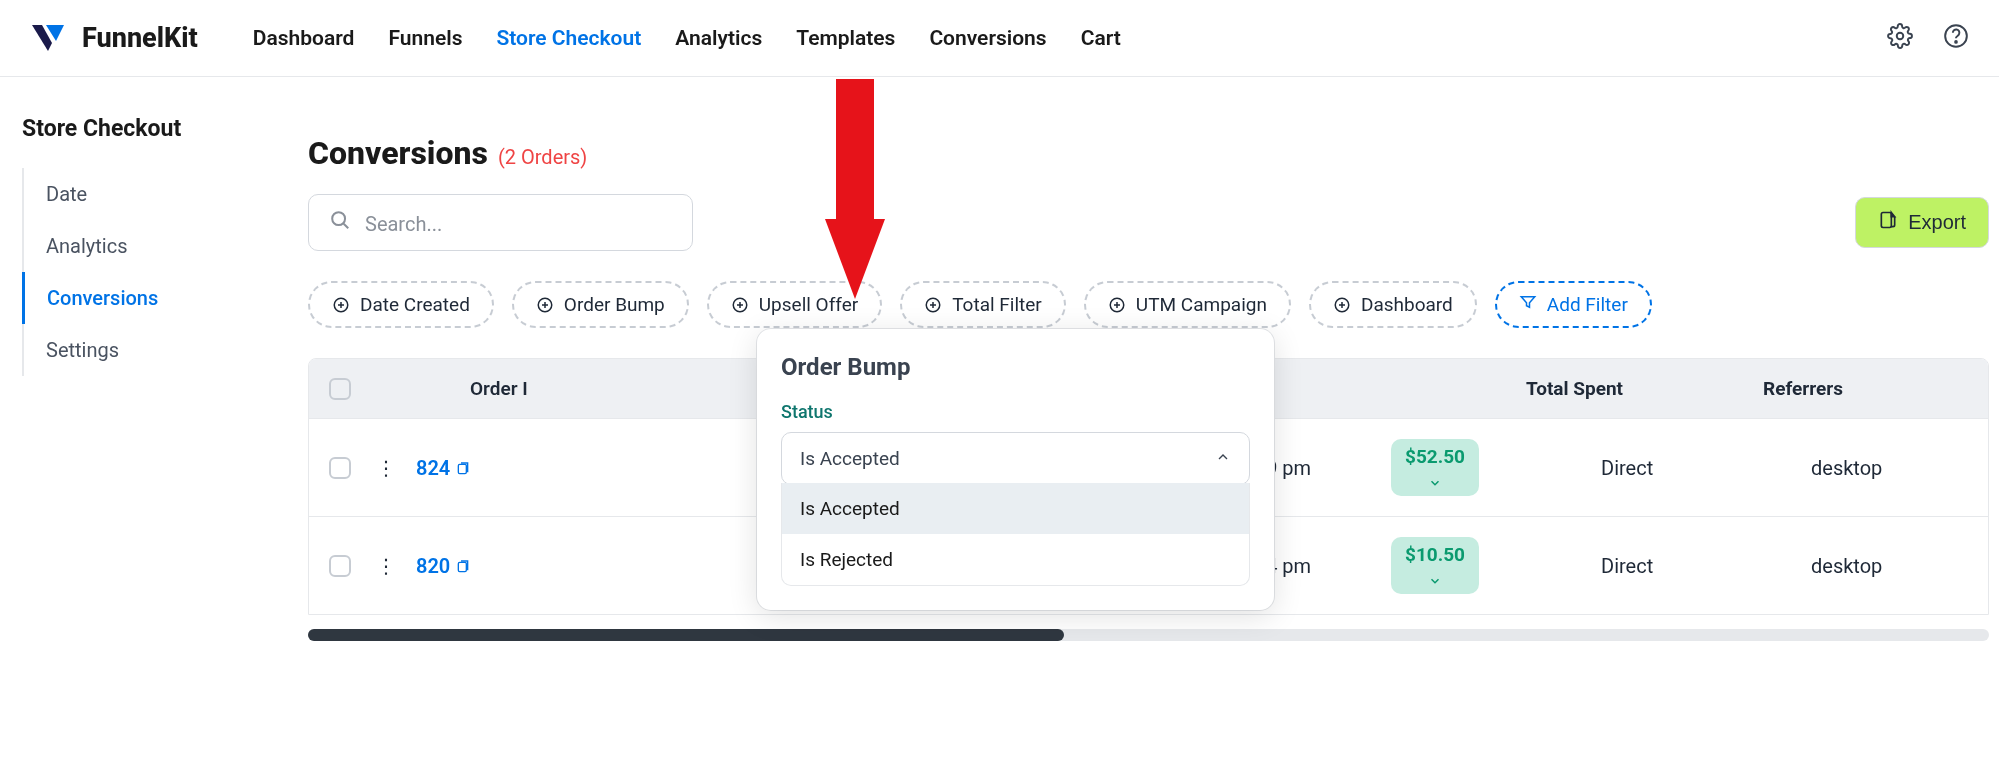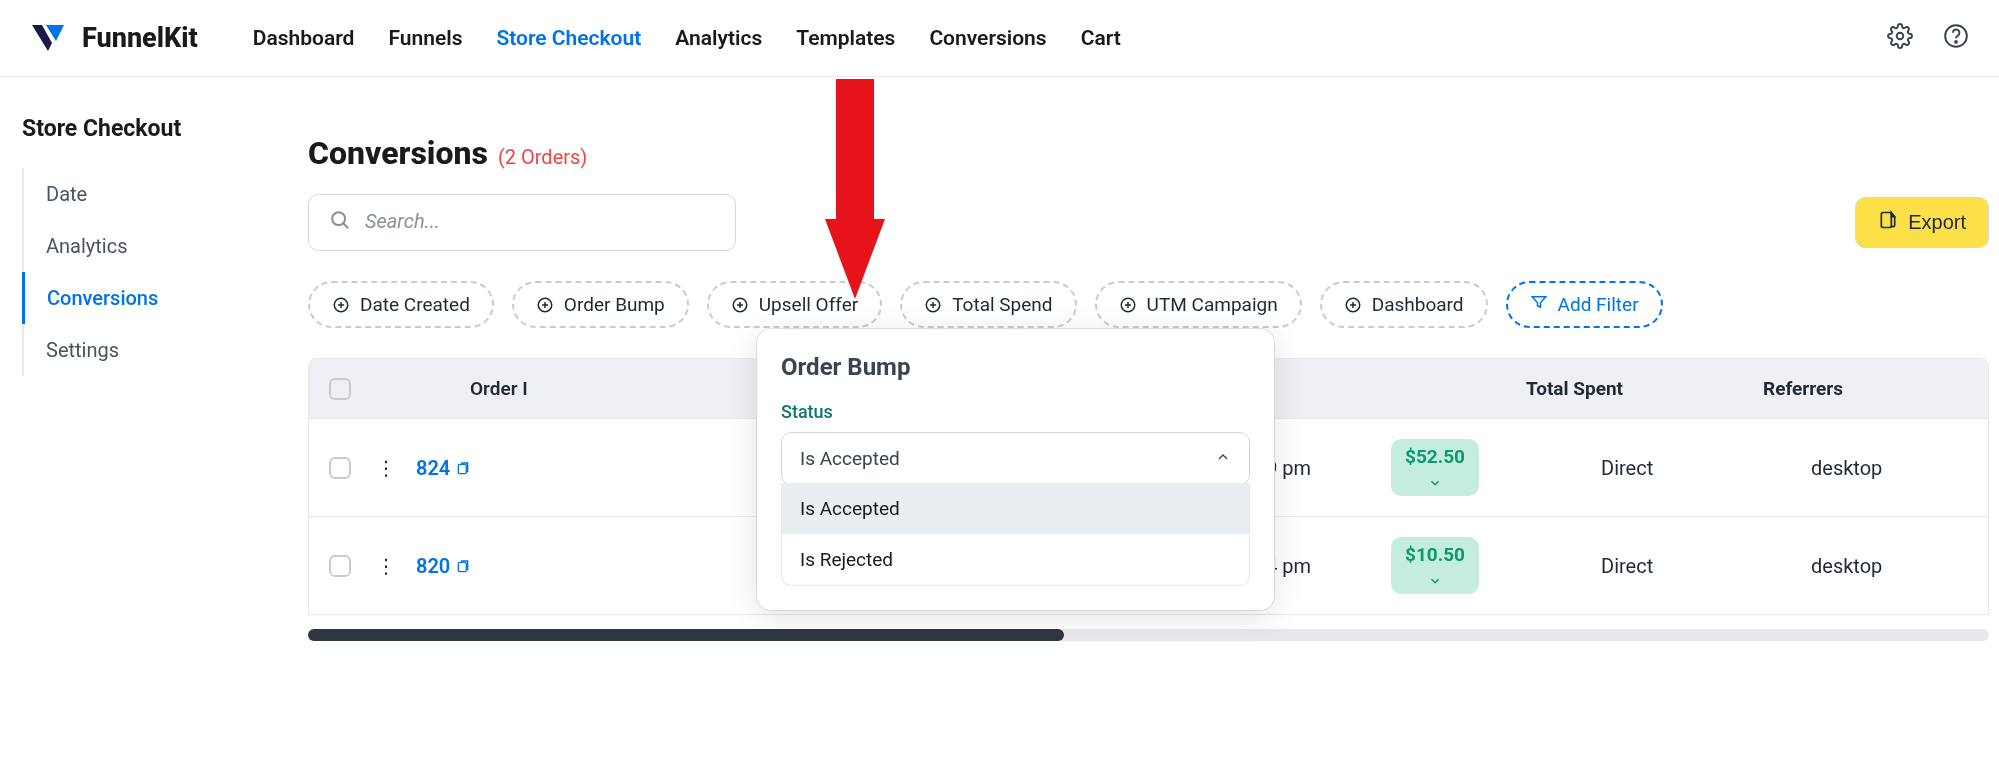--- a/index.html
+++ b/index.html
@@ -22,22 +22,22 @@
   .side-item { padding: 14px 0 14px 22px; font-size: 20px; color: #4a5361; cursor: pointer; }
   .side-item.active { color: #0073e6; border-left: 3px solid #0073e6; margin-left: -2px; font-weight:500; }
 
   .main { flex: 1; padding: 28px 10px 0 48px; position: relative; overflow:hidden;}
 
   .page-head { display:flex; align-items:baseline; gap:10px; margin-bottom: 22px; }
   .page-head h1 { font-size: 32px; font-weight: 800; }
   .page-head .sub { font-size: 20px; color: #ef4444; margin-top: 40px; }
 
   .toolbar-row { display:flex; align-items:center; justify-content:space-between; margin-bottom: 30px; }
-  .search { display:flex; align-items:flex-start; gap:14px; border:1px solid #d4d8de; border-radius:10px; padding: 14px 20px; width: 428px; color:#8a9099; font-size:20px;font-style:italic; }
-  .export-btn { display:flex; align-items:center; gap:10px; border:1px solid #d4d8de; background:#fde047; border-radius:10px; padding: 12px 22px; font-size:20px; font-weight:500; color:#1f2937; cursor:pointer; }
+  .search { display:flex; align-items:flex-end; gap:14px; border:1px solid #d4d8de; border-radius:10px; padding: 14px 20px; width: 385px; color:#8a9099; font-size:20px; }
+  .export-btn { display:flex; align-items:center; gap:10px; border:1px solid #d4d8de; background:#bef264; border-radius:10px; padding: 12px 22px; font-size:20px; font-weight:500; color:#1f2937; cursor:pointer; }
 
   .filters { display:flex; gap:18px; align-items:center; margin-bottom: 30px; flex-wrap:wrap; }
   .chip { display:flex; align-items:center; gap:10px; border:2px dashed #c7ccd3; border-radius:999px; padding: 10px 22px; font-size:19px; color:#1f2937; cursor:pointer; background:#fff; }
   .chip .plus { display:inline-flex; }
   .chip.addfilter { border:2px dashed #0073e6; color:#0073e6; }
   
   
   .table { border:1px solid #e6e8eb; border-radius:8px 8px 0 0; overflow:hidden; }
   .thead { display:flex; align-items:center; background:#eef0f3; padding: 18px 20px; font-size:19px; font-weight:700; color:#1f2937;gap:27px; }
   .trow { display:flex; align-items:center; padding: 20px 20px; border-top:1px solid #e6e8eb; font-size:20px; color:#1f2937; }
@@ -181,21 +181,21 @@
           </span>
         <span>Upsell Offer</span>
       </div>
       <div class="chip">
         <span class="plus">
             <svg width="18" height="18" viewBox="0 0 24 24" fill="none" stroke="#1f2937" stroke-width="2">
               <circle cx="12" cy="12" r="9"></circle>
               <path d="M12 8v8M8 12h8"></path>
             </svg>
           </span>
-        <span>Total Spend</span>
+        <span>Total Filter</span>
       </div>
       <div class="chip">
         <span class="plus">
             <svg width="18" height="18" viewBox="0 0 24 24" fill="none" stroke="#1f2937" stroke-width="2">
               <circle cx="12" cy="12" r="9"></circle>
               <path d="M12 8v8M8 12h8"></path>
             </svg>
           </span>
         <span>UTM Campaign</span>
       </div>

